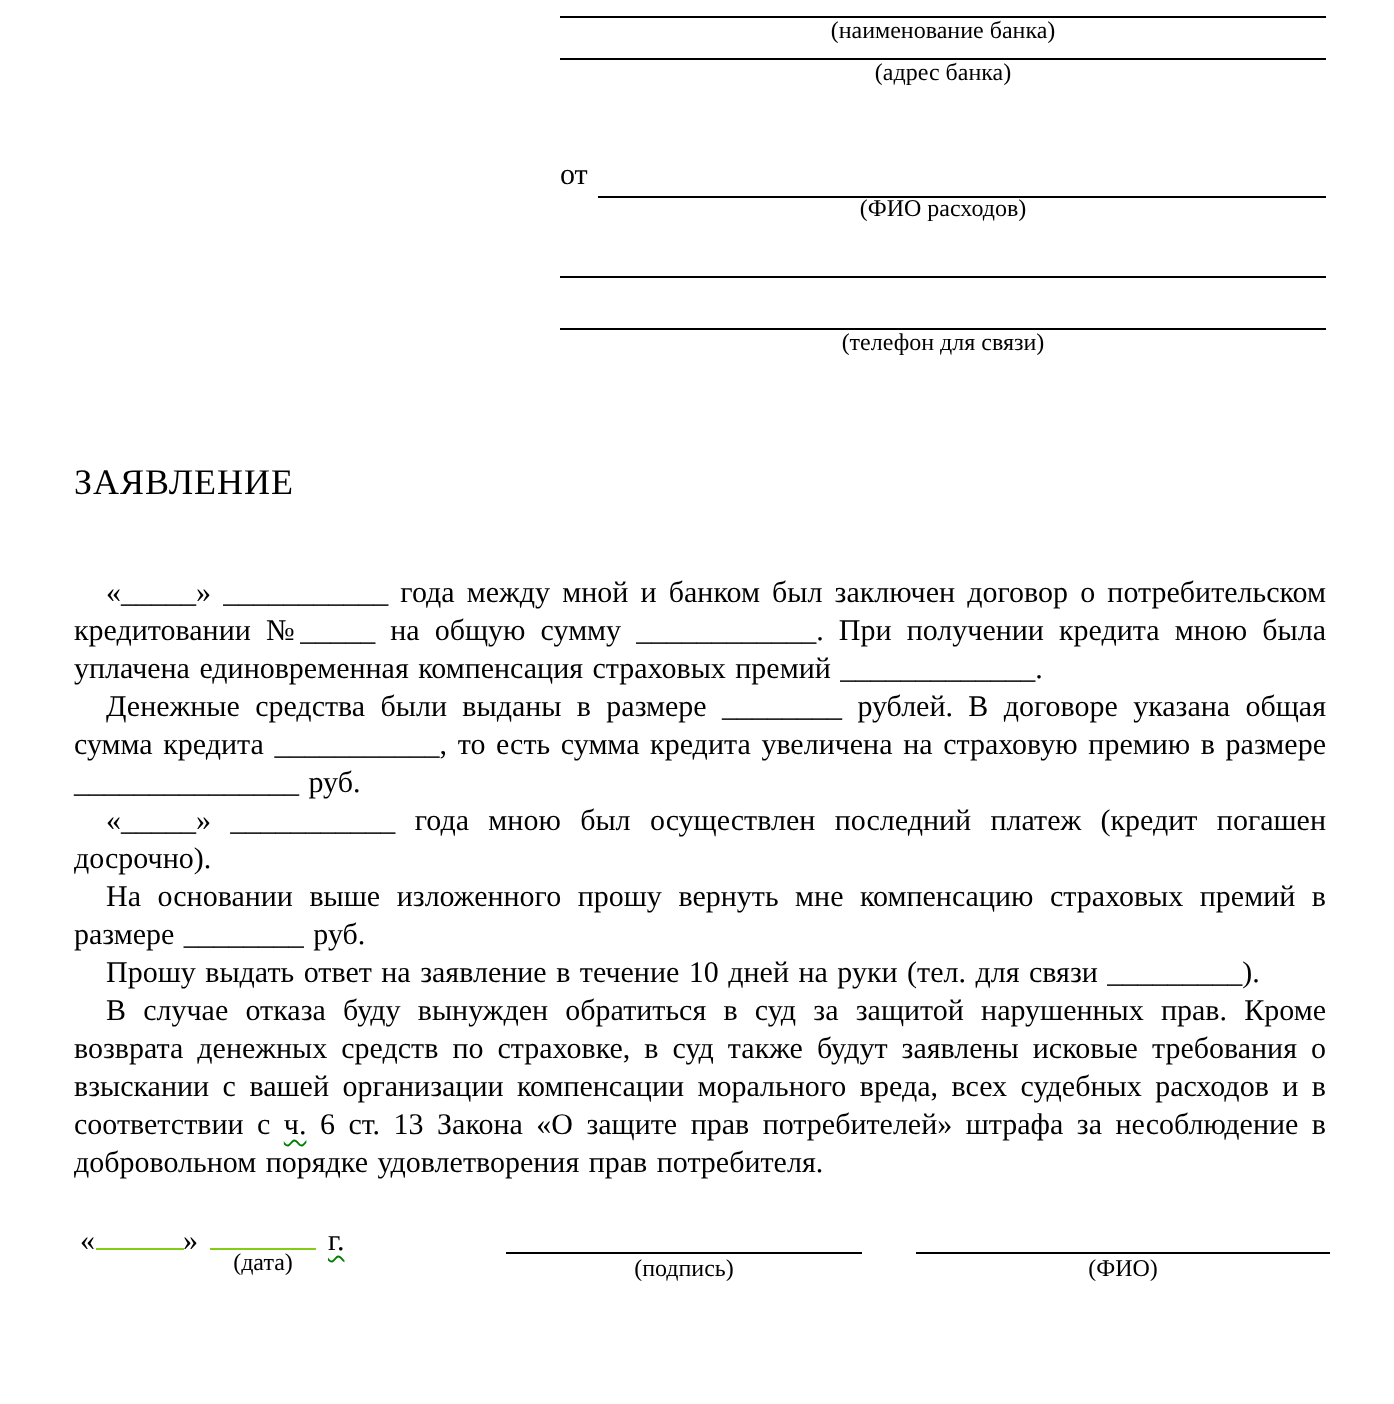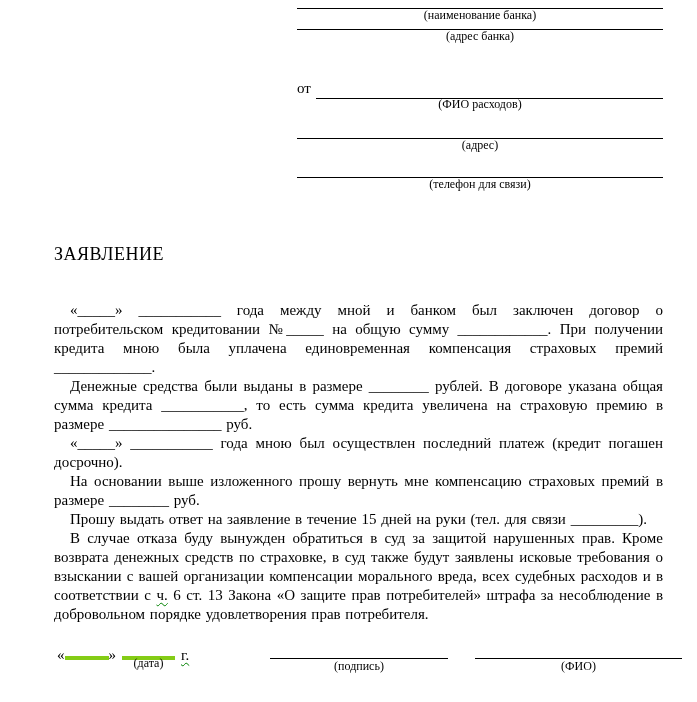--- a/index.html
+++ b/index.html
@@ -1,20 +1,20 @@
 <!DOCTYPE html>
 <html><head>
 <meta charset="utf-8">
 <style>
   html,body { margin:0; padding:0; background:#ffffff; }
   .page {
     position:relative;
     width:697px; height:702px;
     box-sizing:border-box;
-    padding:1px 34px 0 54px;
+    padding:1px 34px 0 37px;
     background:#ffffff;
     color:#000000;
     font-family:"Liberation Serif","DejaVu Serif",serif;
   }
   
   .header { margin-left:243px; }
   .h-line { border-bottom:1px solid #000; height:7px; }
   .h-label {
     font-size:12px; line-height:13px; text-align:center;
     white-space:nowrap;
@@ -47,21 +47,21 @@
     text-decoration-style:wavy;
     text-decoration-color:#008000;
     text-decoration-thickness:1px;
     text-underline-offset:2px;
   }
   
   .footer { position:relative; margin-top:18px; height:46px; font-size:15px; }
   .date-group { position:absolute; left:3px; top:0; white-space:nowrap; }
   .f-blank {
     display:inline-block;
-    border-bottom:4px solid #84cc16;
+    border-bottom:1px solid #84cc16;
     height:14px;
     position:relative;
     vertical-align:baseline;
   }
   .w44 { width:44px; }
   .w53 { width:53px; margin-left:6px; margin-right:6px; }
   .f-sublabel {
     position:absolute; top:15px; left:50%;
     transform:translateX(-50%);
     font-size:12px; line-height:13px; white-space:nowrap;
@@ -91,38 +91,37 @@
     <div class="h-field from-field">
       <div class="from-row">
         <span class="from-prefix">от</span>
         <div class="h-line"></div>
       </div>
       <div class="h-label">(ФИО расходов)</div>
     </div>
 
     <div class="h-field gap-md">
       <div class="h-line"></div>
-      <div class="h-label">(адрес)</div>
     </div>
 
     <div class="h-field gap-md2">
       <div class="h-line"></div>
       <div class="h-label">(телефон для связи)</div>
     </div>
 
   </div>
 
   <div class="title">ЗАЯВЛЕНИЕ</div>
 
   <div class="body">
     <p>«_____» ___________ года между мной и банком был заключен договор о потребительском кредитовании №_____ на общую сумму ____________. При получении кредита мною была уплачена единовременная компенсация страховых премий _____________.</p>
     <p>Денежные средства были выданы в размере ________ рублей. В договоре указана общая сумма кредита ___________, то есть сумма кредита увеличена на страховую премию в размере _______________ руб.</p>
     <p>«_____» ___________ года мною был осуществлен последний платеж (кредит погашен досрочно).</p>
     <p>На основании выше изложенного прошу вернуть мне компенсацию страховых премий в размере ________ руб.</p>
-    <p>Прошу выдать ответ на заявление в течение 15 дней на руки (тел. для связи _________).</p>
+    <p>Прошу выдать ответ на заявление в течение 10 дней на руки (тел. для связи _________).</p>
     <p><span>В случае отказа буду вынужден обратиться в суд за защитой нарушенных прав. Кроме возврата денежных средств по страховке, в суд также будут заявлены исковые требования о взыскании с вашей организации компенсации морального вреда, всех судебных расходов и в соответствии с </span><span class="wavy">ч.</span><span> 6 ст. 13 Закона «О защите прав потребителей» штрафа за несоблюдение в добровольном порядке удовлетворения прав потребителя.</span></p>
   </div>
 
   <div class="footer">
 
     <div class="date-group"><span>«</span><span class="f-blank w44"></span><span>»</span><span class="f-blank w53"><span class="f-sublabel">(дата)</span></span><span class="wavy">г.</span></div>
 
     <div class="sig-group">
       <div class="f-line"></div>
       <div class="f-label">(подпись)</div>

